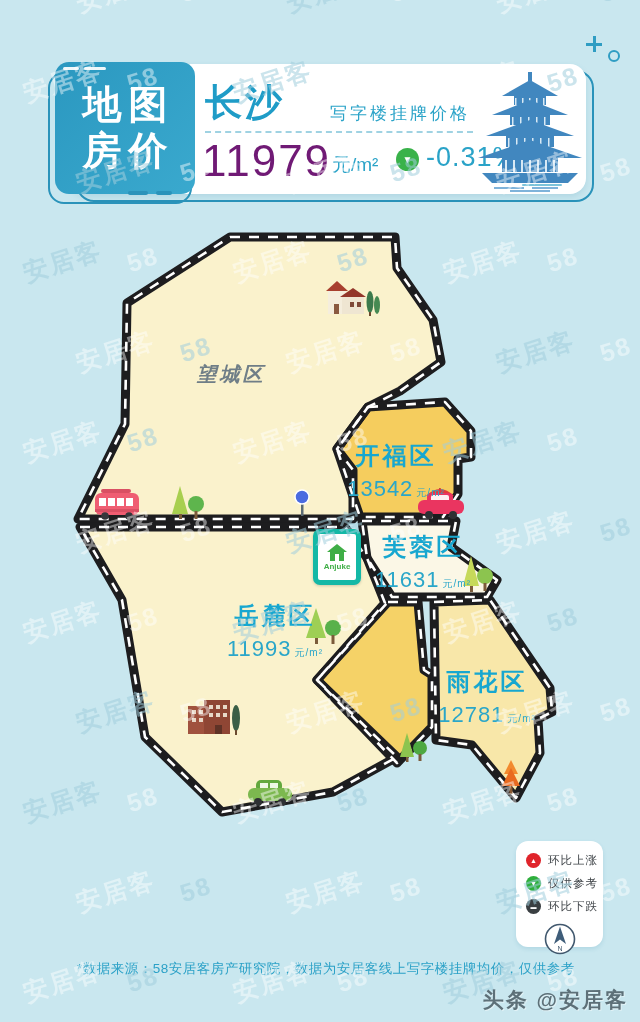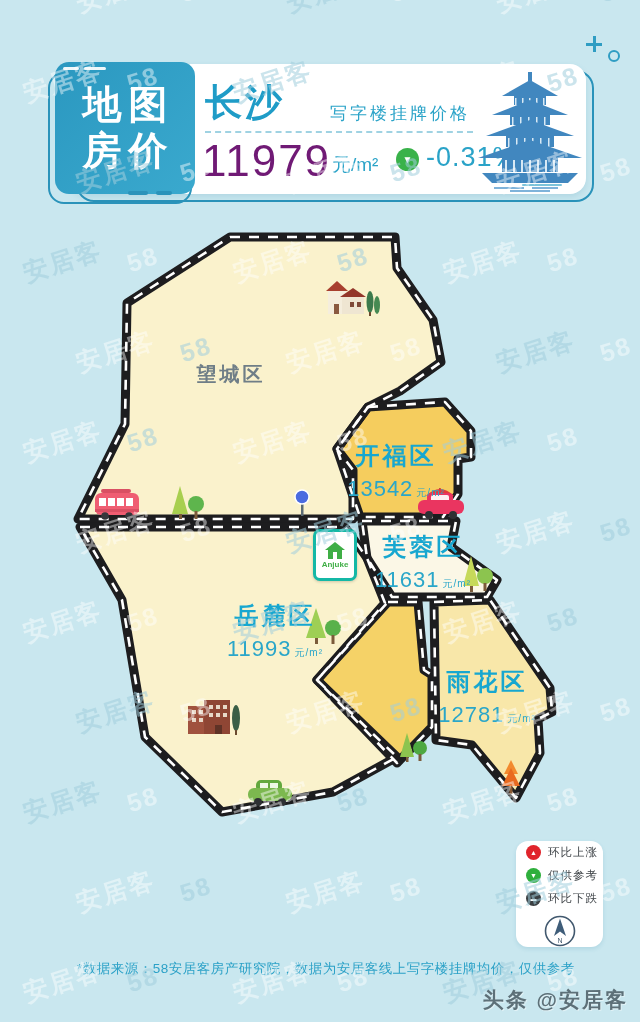--- a/index.html
+++ b/index.html
@@ -50,27 +50,27 @@
   
   #map-svg{position:absolute;left:0;top:0;z-index:10;}
 
   .dlabel{position:absolute;z-index:30;transform:translateX(-50%);text-align:center;white-space:nowrap;}
   .dname{font-size:24px;font-weight:bold;color:#17a7d0;letter-spacing:3px;}
   .dname.gray{font-size:20px;color:#6f7e87;}
   .dprice{margin-top:4px;font-size:22px;color:#2aa6c9;letter-spacing:1px;}
   .dunit{font-size:10px;margin-left:3px;}
 
   #anjuke-logo{position:absolute;left:313px;top:529px;width:38px;height:46px;background:#fff;
-      border:3px solid #14b8a6;border-radius:7px;z-index:30;box-shadow:0 1px 3px rgba(0,0,0,.18);
+      border:5px solid #14b8a6;border-radius:7px;z-index:30;box-shadow:0 1px 3px rgba(0,0,0,.18);
       display:flex;flex-direction:column;align-items:center;justify-content:center;gap:1px;}
   #anjuke-logo .alabel{font-size:8px;font-weight:bold;color:#3fae46;}
 
   
   #legend{position:absolute;left:516px;top:841px;width:87px;height:106px;background:#fff;
-      border-radius:12px;z-index:40;box-shadow:0 2px 4px rgba(42,130,160,.15);padding-top:4px;box-sizing:border-box;}
+      border-radius:12px;z-index:40;box-shadow:0 2px 4px rgba(42,130,160,.15);padding-top:12px;box-sizing:border-box;}
   .legend-row{display:flex;align-items:center;gap:7px;margin:0 0 8px 10px;}
   .legend-ico{width:15px;height:15px;border-radius:50%;color:#fff;display:flex;align-items:center;
       justify-content:center;font-size:7px;flex:0 0 15px;}
   .legend-ico.up{background:#e0242b;}
   .legend-ico.down{background:#2eaf3c;}
   .legend-ico.flat{background:#3a3f42;font-size:6px;}
   .legend-label{font-size:11.5px;color:#3f4448;letter-spacing:1px;}
   #compass{display:flex;justify-content:center;margin-top:1px;}
 
   
@@ -281,21 +281,21 @@
       <path d="M8,101 L104,101 L94,111 L18,111 Z"></path>
       <rect x="20" y="115" width="30" height="2" fill="#7fb3da"></rect>
       <rect x="58" y="115" width="26" height="2" fill="#7fb3da"></rect>
       <rect x="36" y="118" width="40" height="2" fill="#7fb3da"></rect>
     </g>
   </svg>
 
   <div id="plus-icon"></div>
   <div id="dot-icon"></div>
 
-  <div class="dlabel" style="left:231px;top:361px;">
+  <div class="dlabel" style="left:231px;top:361px;font-style:italic;">
     <div class="dname gray">望城区</div>
   </div>
   <div class="dlabel" style="left:396px;top:440px;">
     <div class="dname">开福区</div>
     <div class="dprice"><span>13542</span><span class="dunit">元/m²</span></div>
   </div>
   <div class="dlabel" style="left:423px;top:531px;">
     <div class="dname">芙蓉区</div>
     <div class="dprice"><span>11631</span><span class="dunit">元/m²</span></div>
   </div>

